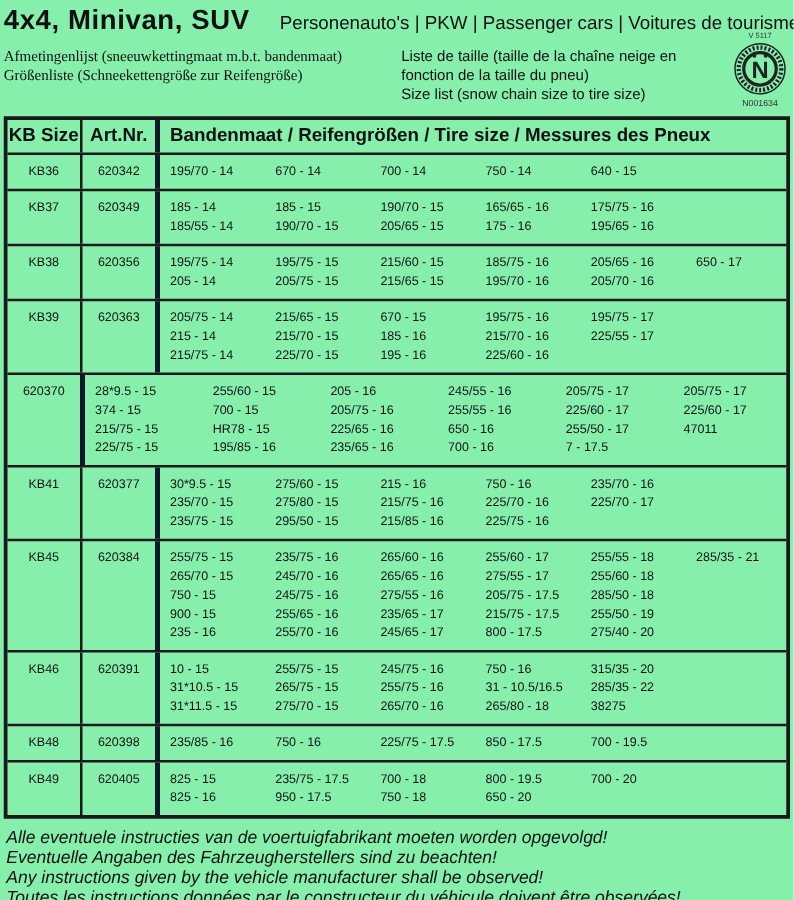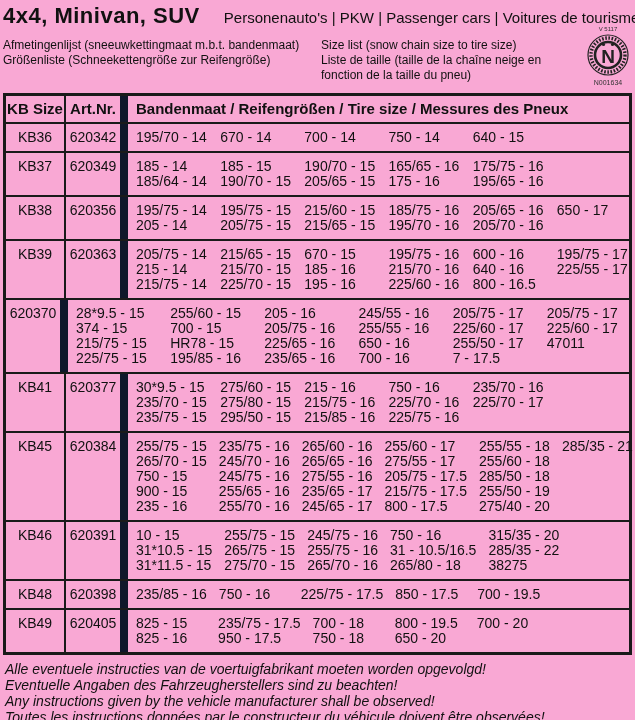--- a/index.html
+++ b/index.html
@@ -8,21 +8,21 @@
     background: #ffffff;
     font-family: "Liberation Sans", sans-serif;
     color: #111111;
   }
   .page {
     width: 635px;
     height: 720px;
     box-sizing: border-box;
     padding: 2px 2px 0 3px;
     position: relative;
-    background: #f9a8d4;
+    background: #86efac;
     overflow: hidden;
   }
   
   .title-row {
     display: flex;
     align-items: baseline;
     gap: 24px;
     padding-top: 1px;
   }
   .main-title {
@@ -34,21 +34,21 @@
   .sub-title {
     font-size: 15px;
     white-space: nowrap;
   }
   .desc-row {
     display: flex;
     margin-top: 9px;
     font-size: 12px;
     line-height: 15px;
   }
-  .desc-left { width: 318px; }
+  .desc-left { width: 318px; font-family: Liberation Serif, serif; }
   .desc-right { width: 258px; }
   .cert-block {
     position: absolute;
     top: 26px;
     right: 2px;
     width: 50px;
     text-align: center;
     font-size: 6px;
     line-height: 7px;
     color: #333;
@@ -70,37 +70,37 @@
   .cell-kb {
     width: 60px;
     flex: 0 0 60px;
     border-right: 2px solid #1a1a1a;
     text-align: center;
     box-sizing: border-box;
   }
   .cell-art {
     width: 62px;
     flex: 0 0 62px;
-    border-right: 8px solid #0f172a;
+    border-right: 4px solid #0f172a;
     text-align: center;
     box-sizing: border-box;
   }
   .cell-tires {
     flex: 1 1 auto;
     padding-left: 8px;
     box-sizing: border-box;
   }
   .thead {
     font-weight: bold;
     font-size: 15px;
     align-items: center;
   }
   .thead > div { padding-top: 4px; padding-bottom: 5px; }
   .trow {
-    font-size: 14px;
+    font-size: 10px;
     line-height: 15px;
   }
   .trow > .cell-kb, .trow > .cell-art {
     padding-top: 6px;
   }
   .trow > .cell-tires {
     padding-top: 6px;
     padding-bottom: 6px;
     display: grid;
     grid-template-columns: repeat(6, 1fr);
@@ -125,22 +125,22 @@
     <div class="main-title">4x4, Minivan, SUV</div>
     <div class="sub-title">Personenauto's | PKW | Passenger cars | Voitures de tourisme</div>
   </div>
 
   <div class="desc-row">
     <div class="desc-left">
       <div>Afmetingenlijst (sneeuwkettingmaat m.b.t. bandenmaat)</div>
       <div>Größenliste (Schneekettengröße zur Reifengröße)</div>
     </div>
     <div class="desc-right">
+      <div>Liste de taille (taille de la chaîne neige en fonction de la taille du pneu)</div>
       <div>Size list (snow chain size to tire size)</div>
-      <div>Liste de taille (taille de la chaîne neige en fonction de la taille du pneu)</div>
     </div>
   </div>
 
   <div class="cert-block">
     <div class="code-top">V 5117</div>
     <svg width="42" height="42" viewBox="0 0 42 42" aria-hidden="true">
       <circle cx="21" cy="21" r="20" fill="none" stroke="#222" stroke-width="1.2"></circle>
       <circle cx="21" cy="21" r="17" fill="none" stroke="#222" stroke-width="3.4" stroke-dasharray="1.6 1.6"></circle>
       <circle cx="21" cy="21" r="13" fill="none" stroke="#222" stroke-width="2.6"></circle>
       <circle cx="16.5" cy="10.5" r="1.6" fill="#222"></circle>
@@ -178,21 +178,21 @@
             </div>
             <div class="tcol"></div>
           </div>
         </div>
         <div class="trow">
           <div class="cell-kb">KB37</div>
           <div class="cell-art">620349</div>
           <div class="cell-tires">
             <div class="tcol">
               <div>185 - 14</div>
-              <div>185/64 - 14</div>
+              <div>185/55 - 14</div>
             </div>
             <div class="tcol">
               <div>185 - 15</div>
               <div>190/70 - 15</div>
             </div>
             <div class="tcol">
               <div>190/70 - 15</div>
               <div>205/65 - 15</div>
             </div>
             <div class="tcol">
@@ -251,25 +251,20 @@
             </div>
             <div class="tcol">
               <div>670 - 15</div>
               <div>185 - 16</div>
               <div>195 - 16</div>
             </div>
             <div class="tcol">
               <div>195/75 - 16</div>
               <div>215/70 - 16</div>
               <div>225/60 - 16</div>
-            </div>
-            <div class="tcol">
-              <div>600 - 16</div>
-              <div>640 - 16</div>
-              <div>800 - 16.5</div>
             </div>
             <div class="tcol">
               <div>195/75 - 17</div>
               <div>225/55 - 17</div>
             </div>
           </div>
         </div>
         <div class="trow">
           <div class="cell-art">620370</div>
           <div class="cell-tires">

